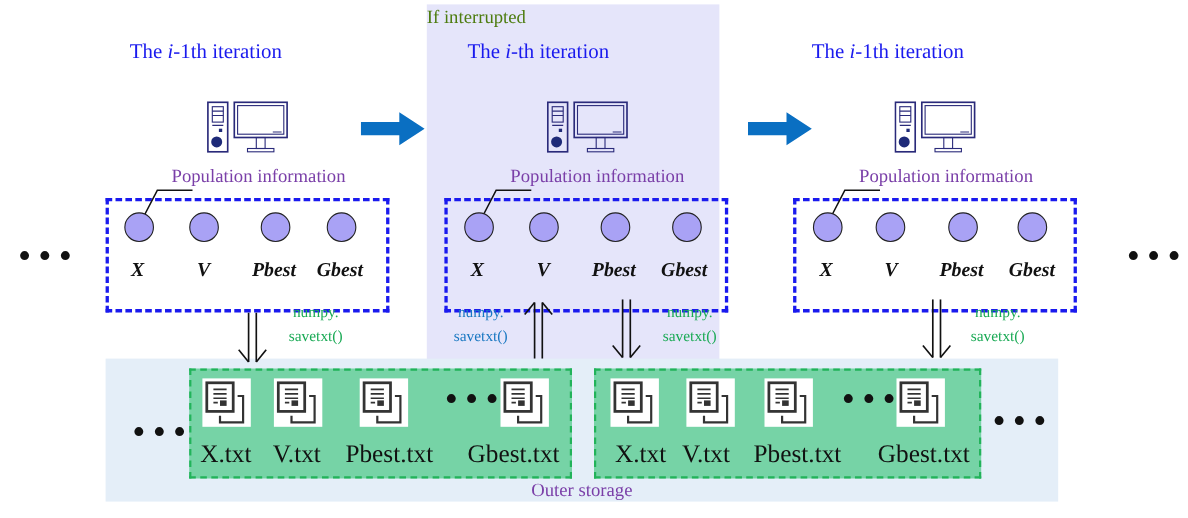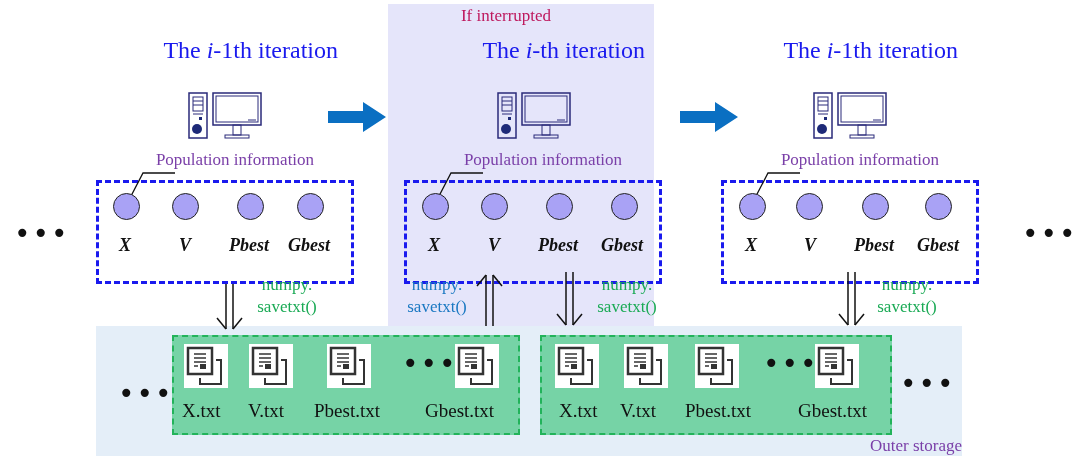--- a/index.html
+++ b/index.html
@@ -1,35 +1,35 @@
 <!DOCTYPE html>
 <html><head>
 <meta charset="utf-8">
 <style>
   html, body { margin:0; padding:0; background:#ffffff; }
   body { width:1080px; height:471px; position:relative; overflow:hidden;
          font-family: "Liberation Serif", "DejaVu Serif", serif; }
   .abs { position:absolute; }
   .interrupt-panel { left:388px; top:4px; width:266px; height:330px; background:#e5e5fa; }
   .storage-panel { left:96px; top:326px; width:866px; height:130px; background:#e4eef8; }
-  .interrupt-label { left:388px; top:6px; width:236px; text-align:center; color:#be185d; font-size:17px; }
-  .iter-title { color:#1a1aee; font-size:24px; text-align:right; width:220px; }
+  .interrupt-label { left:388px; top:6px; width:236px; color:#4d7c0f; font-size:17px; }
+  .iter-title { color:#1a1aee; font-size:19px; text-align:left; width:220px; }
   .iter-title i { font-style:italic; }
   .pop-label { color:#7a3fa8; font-size:17px; text-align:center; width:220px; }
   .pop-box { border:3px dashed #1a1aee; width:258px; height:104px; box-sizing:border-box; }
   .circle { position:absolute; width:27px; height:27px; border-radius:50%; background:#a9a2f5; border:1.5px solid #222; box-sizing:border-box; }
   .var { position:absolute; font-weight:bold; font-style:italic; font-size:18px; color:#111; }
-  .api { font-size:17px; line-height:22px; }
+  .api { font-size:14px; line-height:22px; }
   .api.save { color:#1aaa55; }
   .api.load { color:#1a78c2; }
   .dots { font-size:28px; color:#111; letter-spacing:2px; line-height:1; font-family:"DejaVu Sans", sans-serif; }
   .file-group { background:#76d3a6; border:2px dashed #22b35a; box-sizing:border-box; }
   .file-icon { position:absolute; width:44px; height:44px; background:#ffffff; }
-  .file-name { position:absolute; font-size:19px; color:#111; white-space:nowrap; }
-  .storage-label { color:#7a3fa8; font-size:17px; left:96px; width:866px; text-align:right; top:436px; }
+  .file-name { position:absolute; font-size:23px; color:#111; white-space:nowrap; }
+  .storage-label { color:#7a3fa8; font-size:17px; left:96px; width:866px; text-align:center; top:436px; }
 </style>
 </head>
 <body>
 
 <div class="abs interrupt-panel"></div>
 <div class="abs storage-panel"></div>
 <div class="abs interrupt-label">If interrupted</div>
 
 <svg class="abs" style="left:328px;top:100px" width="60" height="34">
   <polygon points="0,11 35,11 35,2 58,17 35,32 35,23 0,23" fill="#0a6fc2"></polygon>

